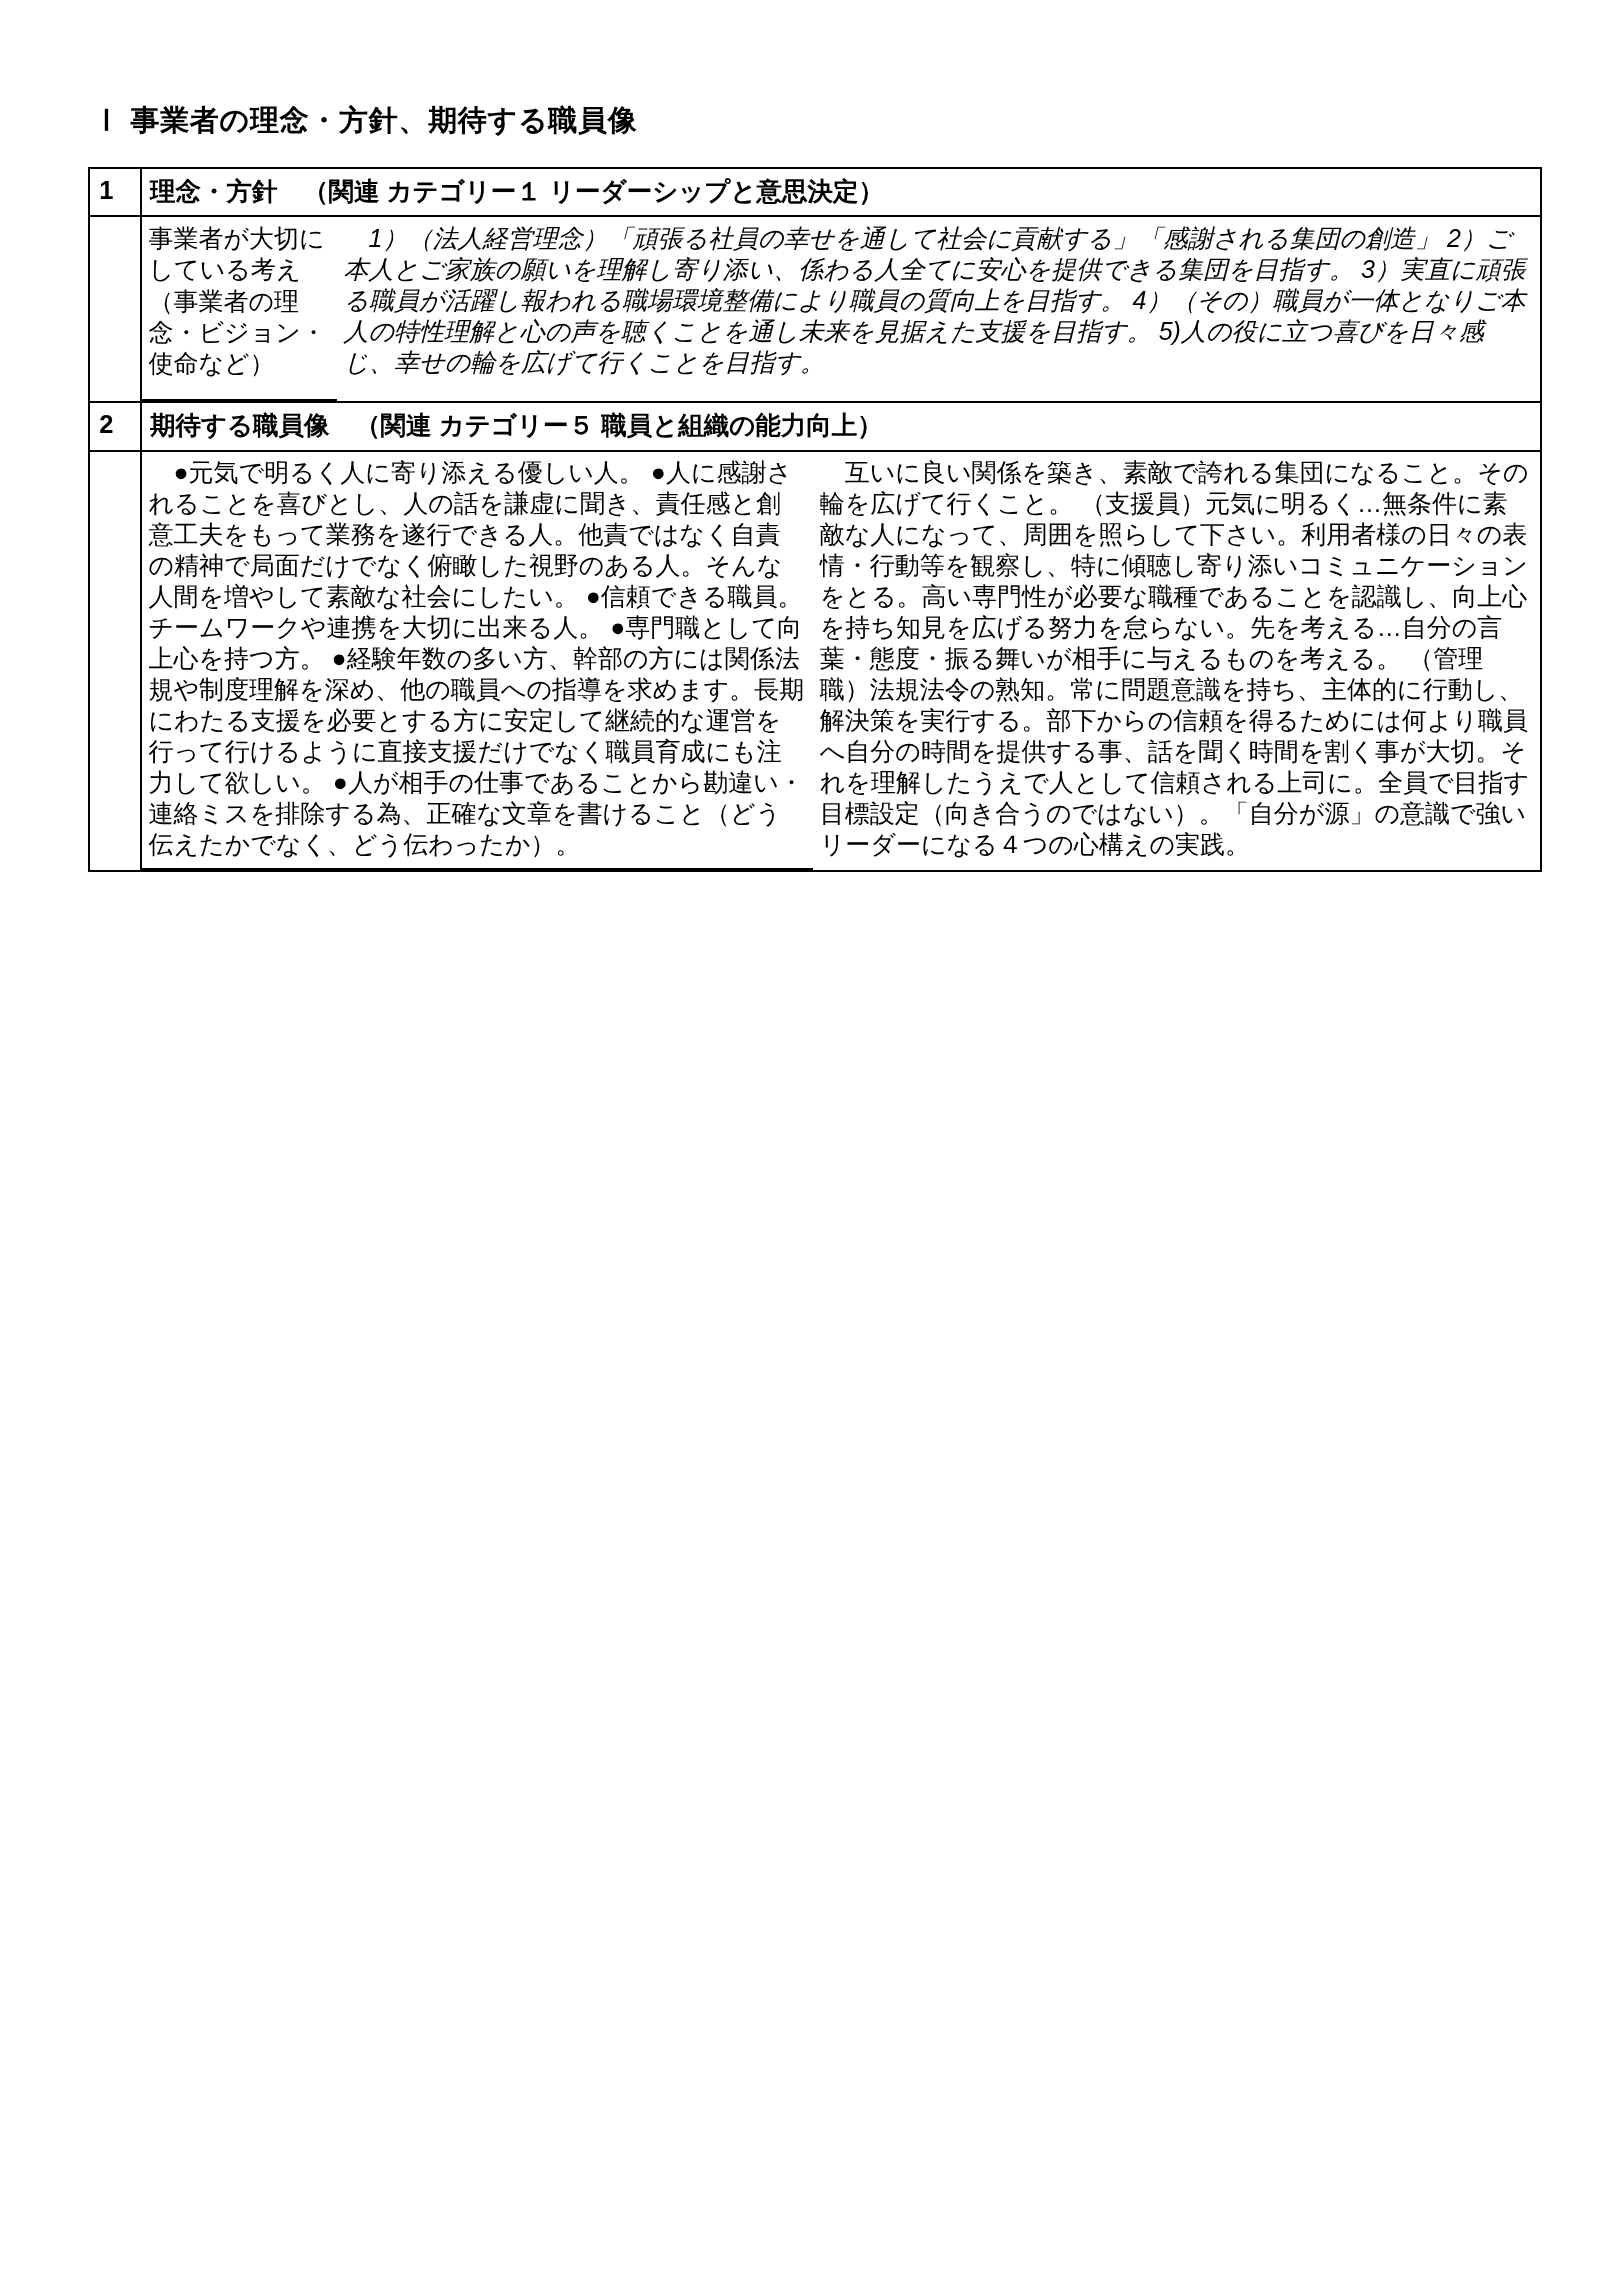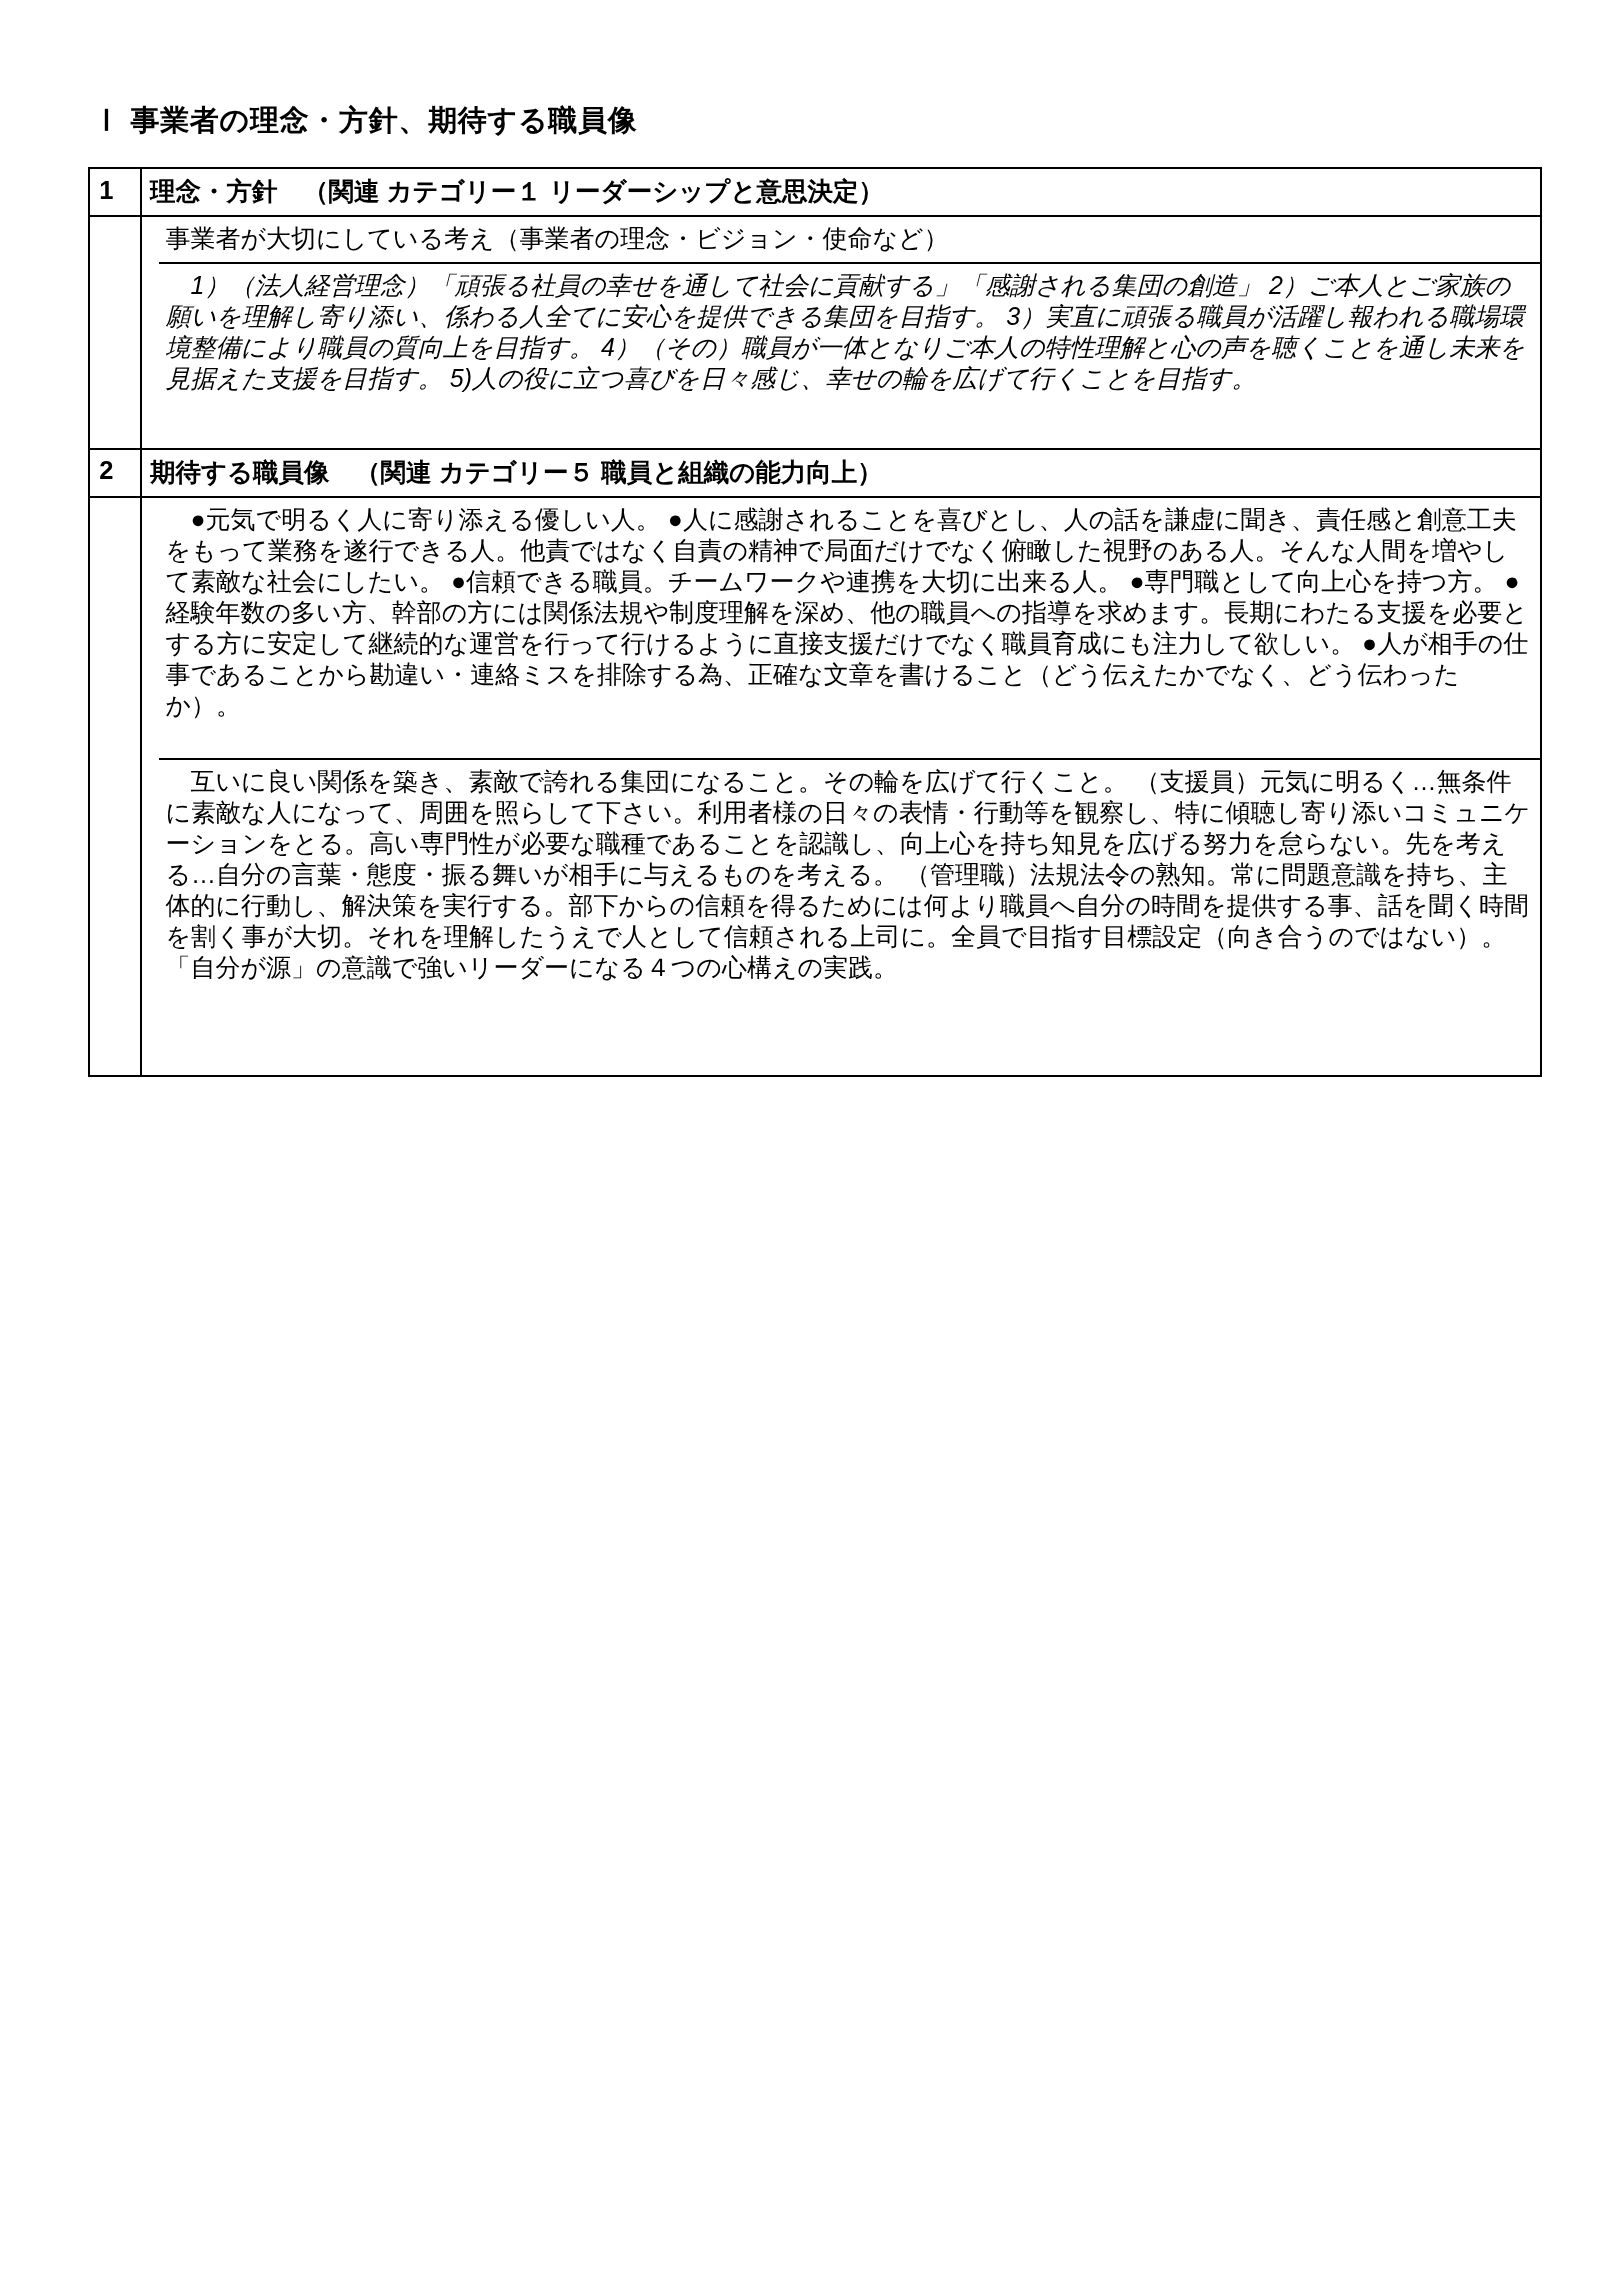--- a/index.html
+++ b/index.html
@@ -64,23 +64,22 @@
   .head-cell {
     flex: 1;
     font-size: 25.5px;
     font-weight: bold;
     padding: 7.2px 7.9px 8.5px 7.9px;
     line-height: 1.2;
   }
   .content-col {
     flex: 1;
     display: flex;
-    flex-direction: column;
+    flex-direction: row;
     min-width: 0;
-    margin-left: 17px;
   }
   .sub-label {
     border-bottom: 2.6px solid #000;
     font-size: 25px;
     padding: 5.9px 7.9px 7.2px 6.5px;
     line-height: 1.25;
   }
   .para {
     font-size: 25px;
     line-height: 31px;

